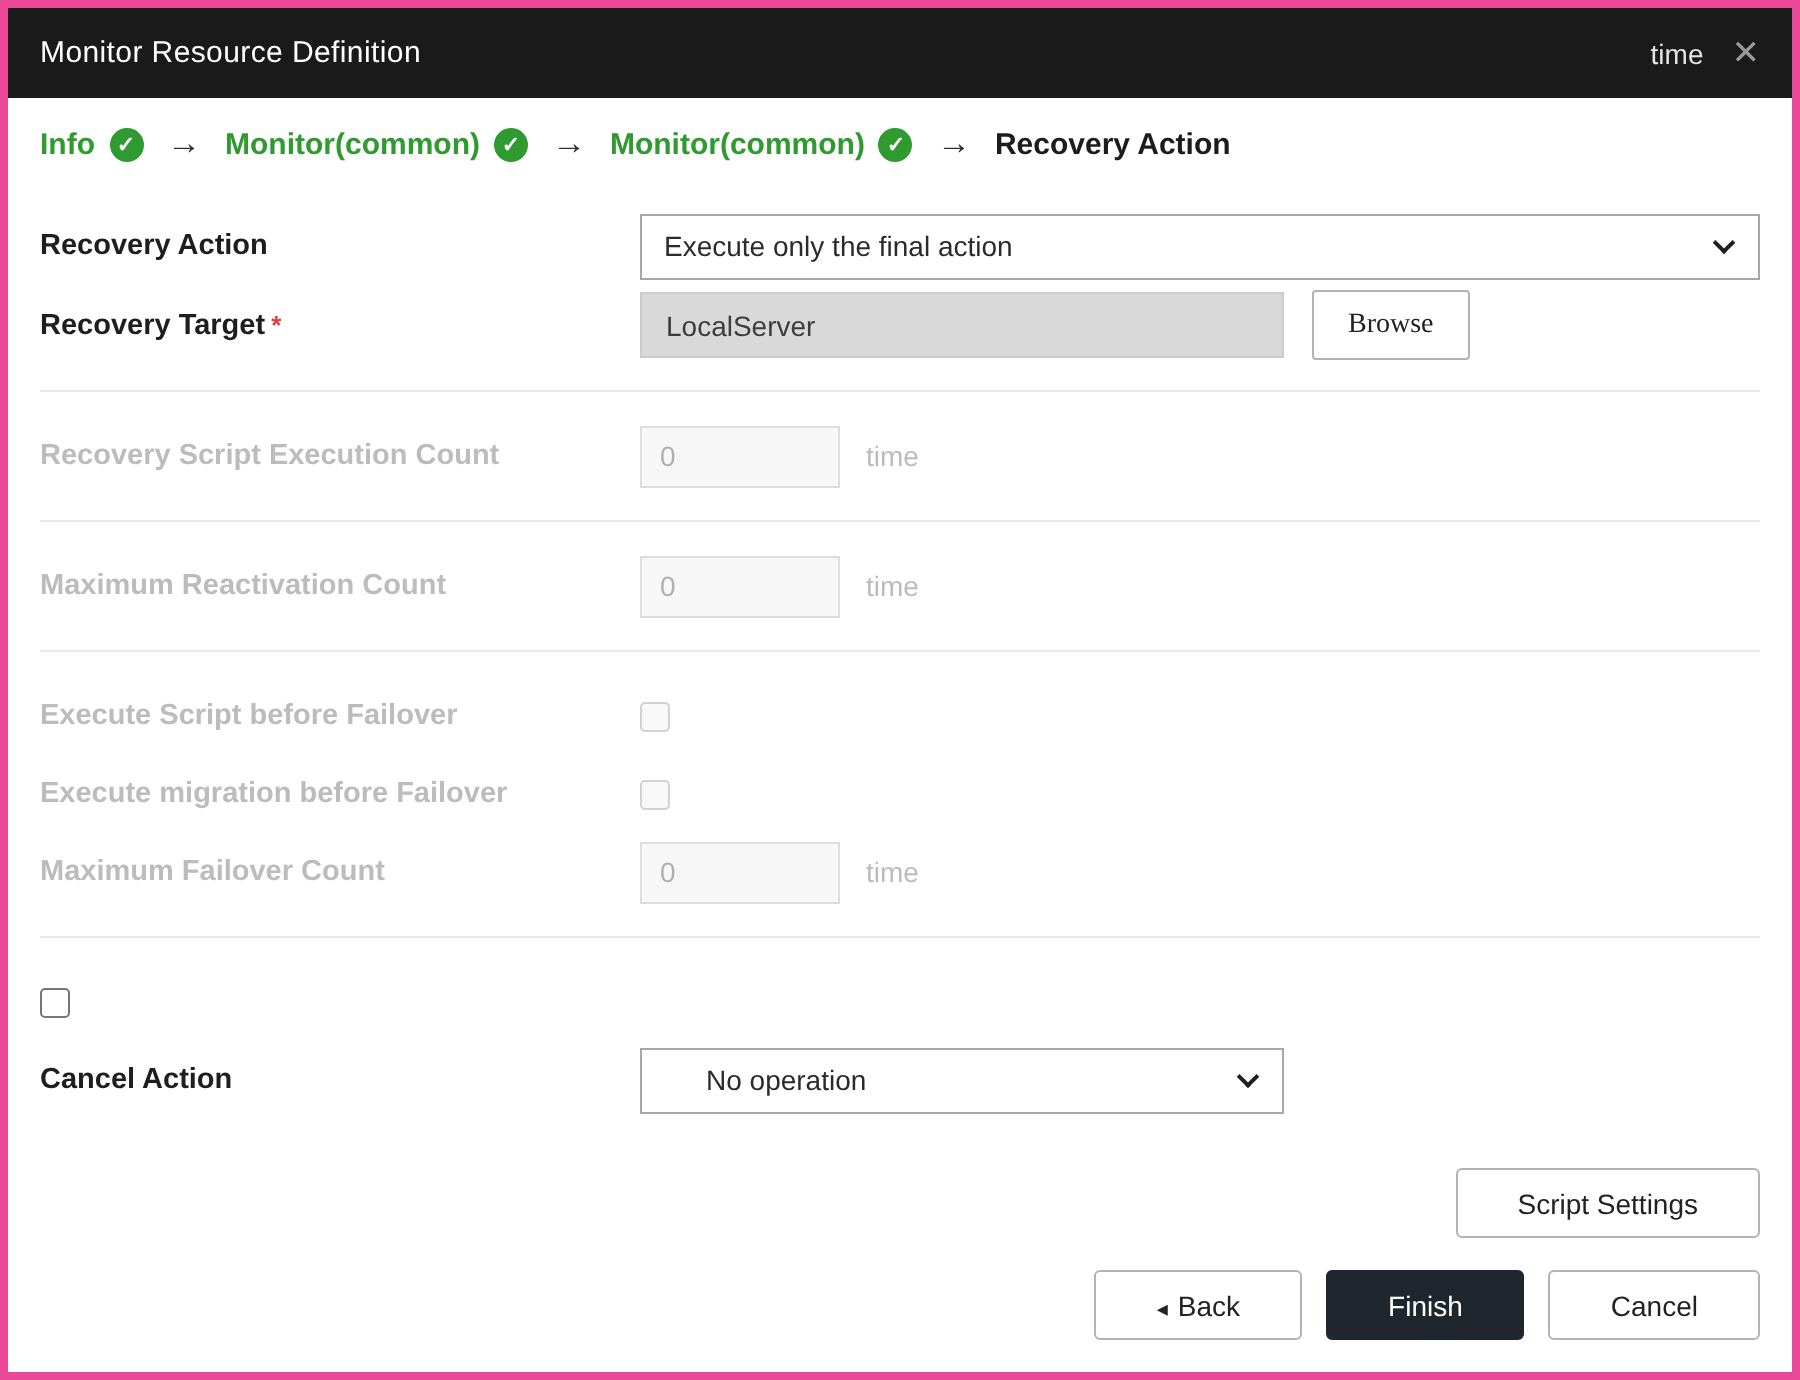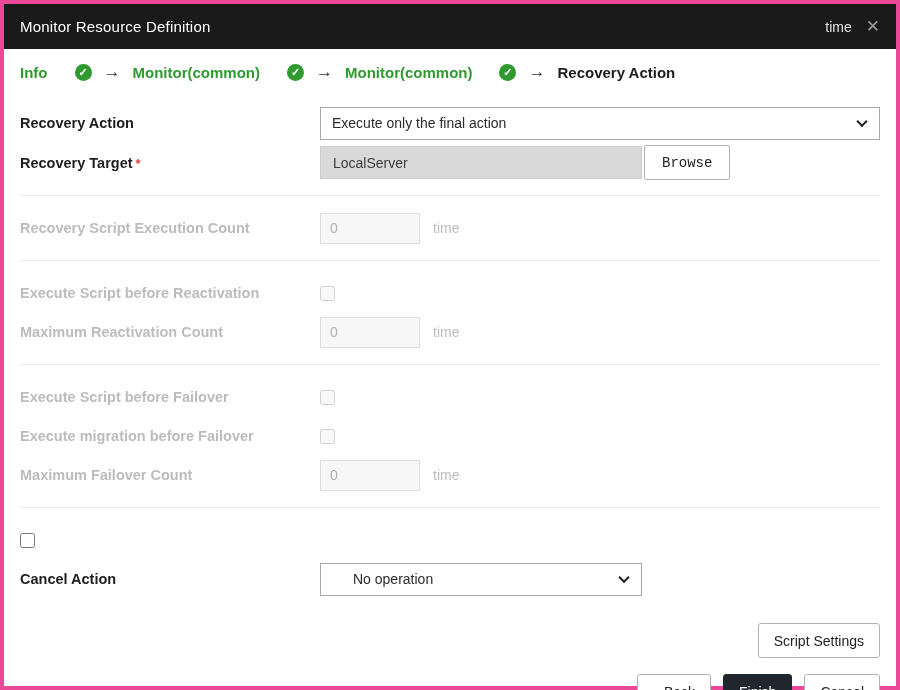--- a/index.html
+++ b/index.html
@@ -26,21 +26,21 @@
   }
   .titlebar .title { flex: 1; font-weight: normal; letter-spacing: .2px; }
   .titlebar .resname { color: #e3e3e3; font-size: 14px; margin-right: 14px; }
   .titlebar .close { color: #9a9a9a; font-size: 17px; cursor: pointer; line-height: 1; }
   
   .steps {
     display: flex; align-items: center;
     padding: 13px 16px 9px 16px;
     font-size: 15px; font-weight: bold;
   }
-  .step { display: inline-flex; align-items: center; cursor: pointer; gap: 20px; }
+  .step { display: inline-flex; align-items: center; cursor: pointer; }
   .step .lbl-done { color: #2f9a2f; }
   .step .lbl-current { color: #1c1c1c; }
   .check {
     display: inline-flex; align-items: center; justify-content: center;
     width: 17px; height: 17px; border-radius: 50%;
     background: #2f9a2f; color: #fff;
     font-size: 11px; font-weight: bold;
     margin-left: 7px;
   }
   .arrow { margin: 0 12px; color: #2f2f2f; font-size: 17px; font-weight: bold; }
@@ -71,38 +71,38 @@
     border-right: 2px solid #1f1f1f; border-bottom: 2px solid #1f1f1f;
     transform: translateY(-70%) rotate(45deg);
   }
   .greyfield {
     width: 322px; height: 33px;
     background: #d9d9d9; border: 1px solid #cccccc;
     display: flex; align-items: center;
     padding: 0 12px; font-size: 14px; color: #3c3c3c;
   }
   .browse-btn {
-    height: 35px; margin-left: 2px; padding: 0 17px;
+    height: 35px; margin-left: 14px; padding: 0 17px;
     background: #fff; border: 1px solid #b3b3b3; border-radius: 2px;
     font-size: 14px; color: #222; cursor: pointer;
-    font-family: Liberation Mono, monospace;
+    font-family: Liberation Serif, serif;
   }
   .numfield {
     width: 100px; height: 31px;
     border: 1px solid #ddd; background: #f7f7f7;
     color: #b0b0b0; font-size: 14px; padding: 0 9px;
     font-family: "Liberation Sans", sans-serif;
   }
   .unit { margin-left: 13px; font-size: 14px; color: #bcbcbc; }
   input[type="checkbox"] { width: 15px; height: 15px; cursor: pointer; }
   input[type="checkbox"]:disabled { cursor: default; }
   
   .script-row { display: flex; justify-content: flex-end; padding: 12px 0 4px 0; }
   .btn {
-    height: 35px; padding: 0 15px;
+    height: 35px; padding: 0 30px;
     background: #fff; border: 1px solid #b3b3b3; border-radius: 3px;
     font-size: 14px; color: #222; cursor: pointer;
     font-family: "Liberation Sans", sans-serif;
   }
   .footer {
     display: flex; justify-content: flex-end; align-items: center;
     gap: 12px; padding: 12px 0 14px 0;
   }
   .btn-finish { background: #20262e; border-color: #20262e; color: #fff; }
   .back-ico { font-size: 11px; margin-right: 5px; }
@@ -160,24 +160,20 @@
 
     <div class="section">
       <div class="row">
         <span class="flabel disabled">Recovery Script Execution Count</span>
         <input class="numfield" type="text" disabled="" value="0" style="">
         <span class="unit">time</span>
       </div>
     </div>
 
     <div class="section">
-      <div class="row">
-        <span class="flabel disabled">Execute Script before Reactivation</span>
-        <input type="checkbox" disabled="" style="">
-      </div>
       <div class="row">
         <span class="flabel disabled">Maximum Reactivation Count</span>
         <input class="numfield" type="text" disabled="" value="0" style="">
         <span class="unit">time</span>
       </div>
     </div>
 
     <div class="section">
       <div class="row">
         <span class="flabel disabled">Execute Script before Failover</span>

